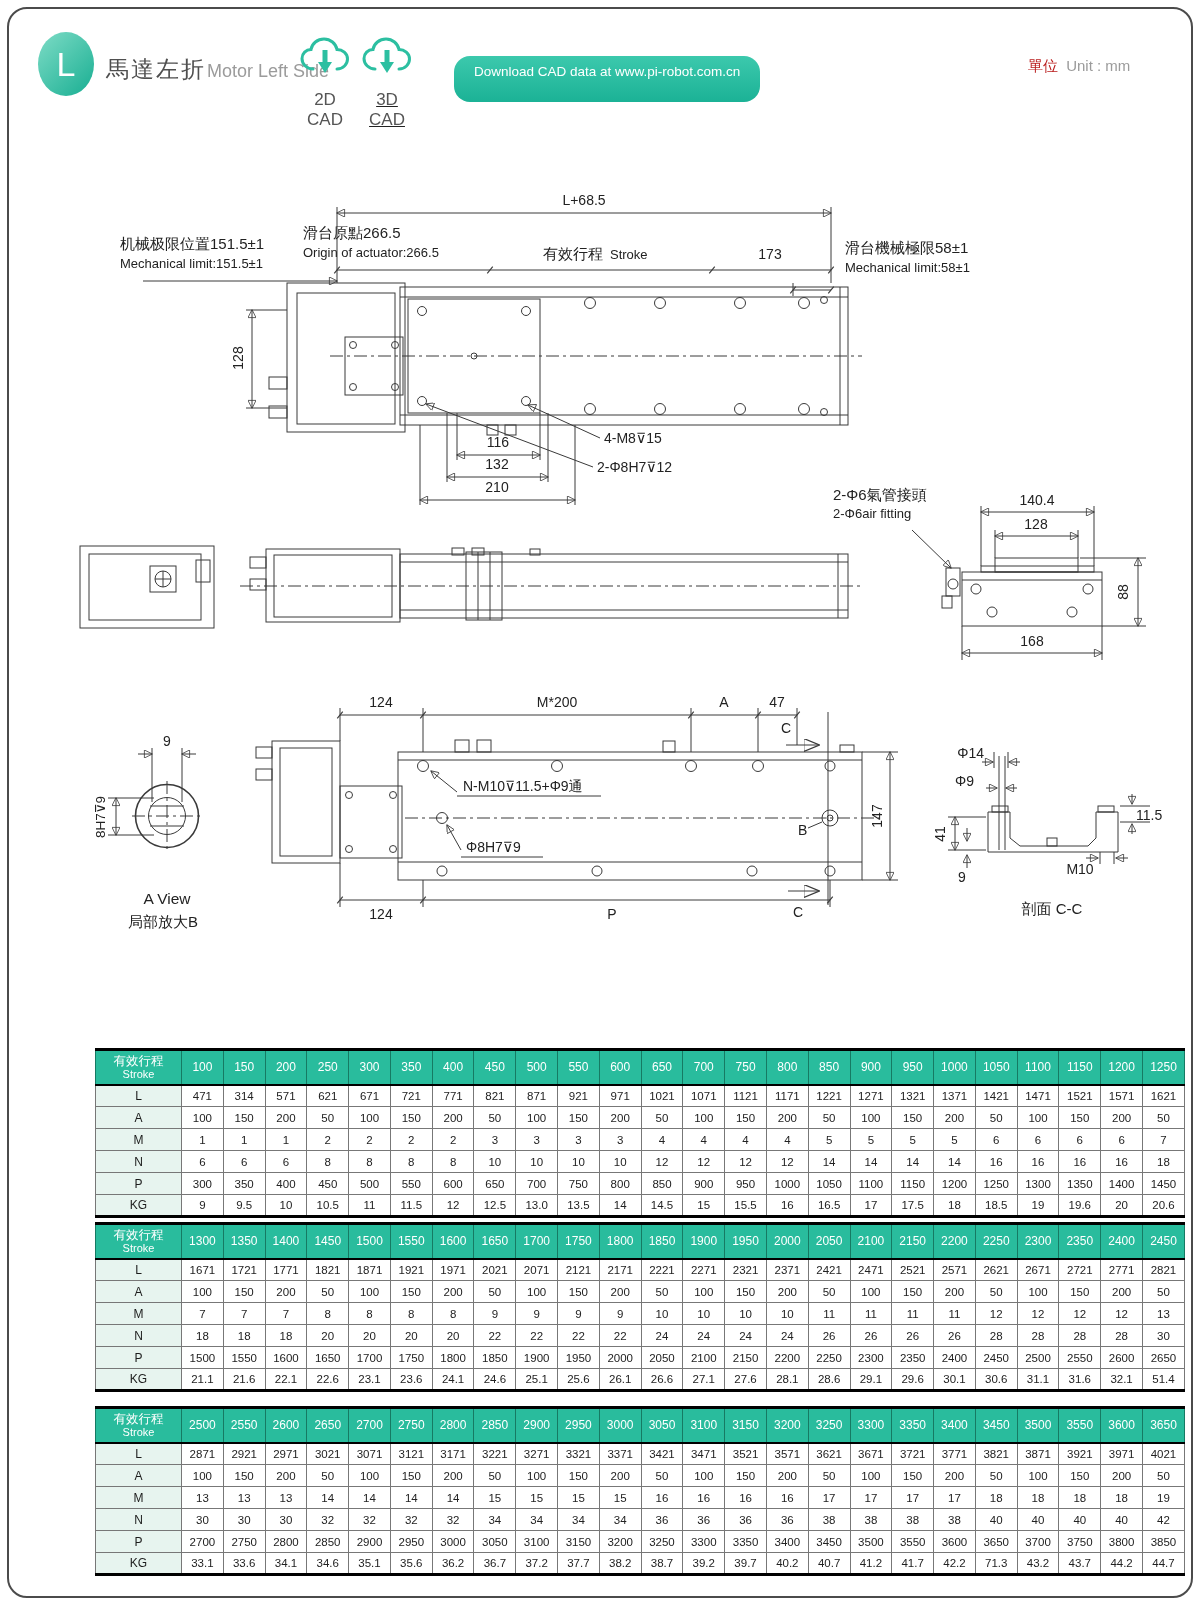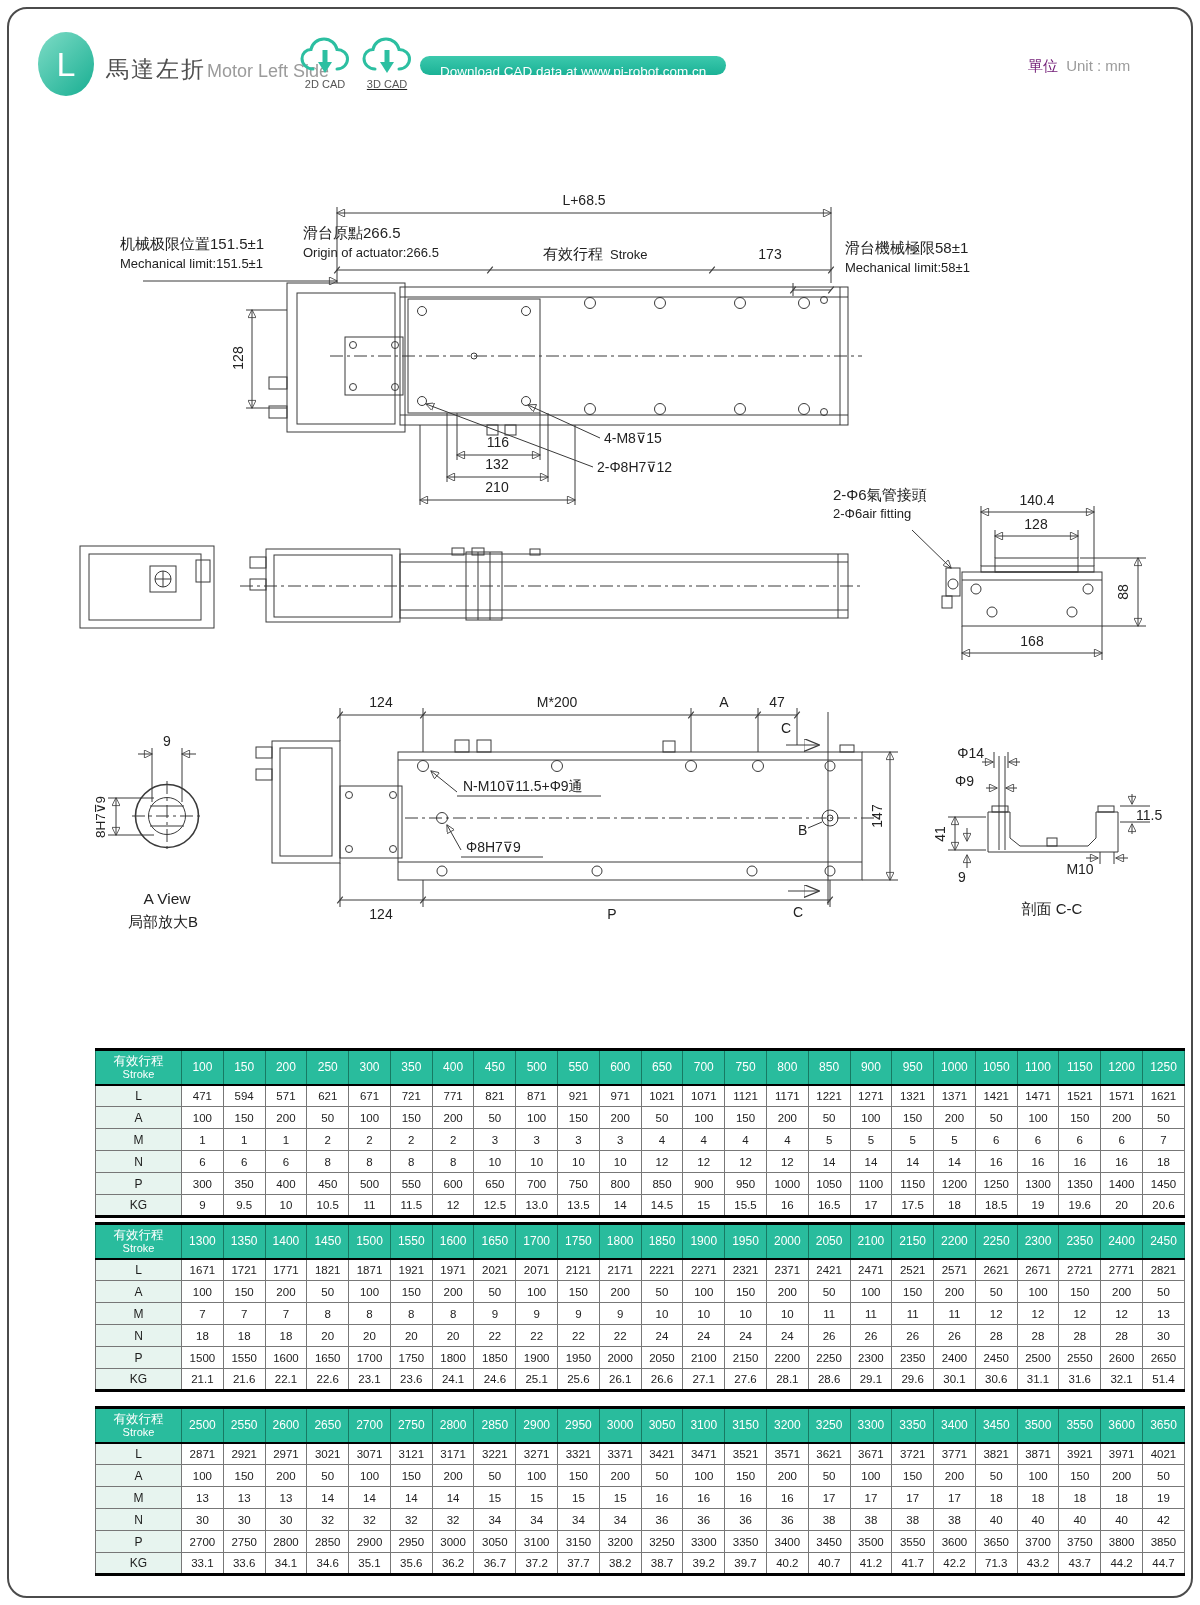--- a/index.html
+++ b/index.html
@@ -7,27 +7,27 @@
   .frame{position:absolute;left:7px;top:7px;right:7px;bottom:7px;border:2.5px solid #4b4b4b;border-radius:20px;pointer-events:none;}
   
   .badge{position:absolute;left:38px;top:32px;width:56px;height:64px;border-radius:50%;
     background:linear-gradient(135deg,#7edcc6,#18ae92);color:#fff;font-size:34px;
     display:flex;align-items:center;justify-content:center;}
   .titles{position:absolute;left:106px;top:54px;white-space:nowrap;}
   .t-zh{font-size:23px;color:#4f4f4f;letter-spacing:2px;}
   .t-en{font-size:18px;color:#9b9b9b;margin-left:1px;}
   .cloud{position:absolute;top:36px;width:54px;text-align:center;}
   .cloud svg{display:block;margin:0 auto;}
-  .cloud .lbl{font-size:11px;color:#555;margin-top:2px;}
+  .cloud .lbl{font-size:17px;color:#555;margin-top:14px;}
   .c2d{left:298px;} .c3d{left:360px;text-decoration:underline;}
-  .pill{position:absolute;left:420px;top:56px;height:19px;line-height:31px;padding:0 20px;
+  .pill{position:absolute;left:454px;top:56px;height:46px;line-height:31px;padding:0 20px;
     border-radius:16px;background:linear-gradient(180deg,#3cc9ad,#1bb296);color:#fff;
     font-size:13.5px;cursor:pointer;white-space:nowrap;}
   .unit{position:absolute;left:1028px;top:57px;font-size:15px;white-space:nowrap;}
-  .unit .u-zh{color:#701a75;} .unit .u-en{color:#9b9b9b;margin-left:4px;margin-top:24px;}
+  .unit .u-zh{color:#b91c1c;} .unit .u-en{color:#9b9b9b;margin-left:4px;margin-top:24px;}
   
   .draw{position:absolute;left:0;top:140px;}
   .draw line,.draw rect,.draw circle,.draw path,.draw polyline{stroke:#3a3a3a;stroke-width:1;fill:none;}
   .fA{fill:#f3f3f3;} .fB{fill:#fbfbfb;} .fC{fill:#e9e9e9;}
   .cl{stroke:#888;stroke-width:.8;stroke-dasharray:13 4 3 4;}
   .diml{stroke:#333;stroke-width:.9;}
   .extl{stroke:#555;stroke-width:.7;}
   .draw text{font-family:"Liberation Sans",sans-serif;fill:#222;stroke:none;}
   .d14{font-size:14px;} .d13{font-size:13.5px;}
   .zh{font-size:15px;fill:#333;} .en{font-size:13px;fill:#b3b3b3;}
@@ -386,21 +386,21 @@
         <th>1100</th>
         <th>1150</th>
         <th>1200</th>
         <th>1250</th>
       </tr>
     </thead>
     <tbody>
       <tr>
         <td class="rlabel">L</td>
         <td>471</td>
-        <td>594</td>
+        <td>314</td>
         <td>571</td>
         <td>621</td>
         <td>671</td>
         <td>721</td>
         <td>771</td>
         <td>821</td>
         <td>871</td>
         <td>921</td>
         <td>971</td>
         <td>1021</td>

